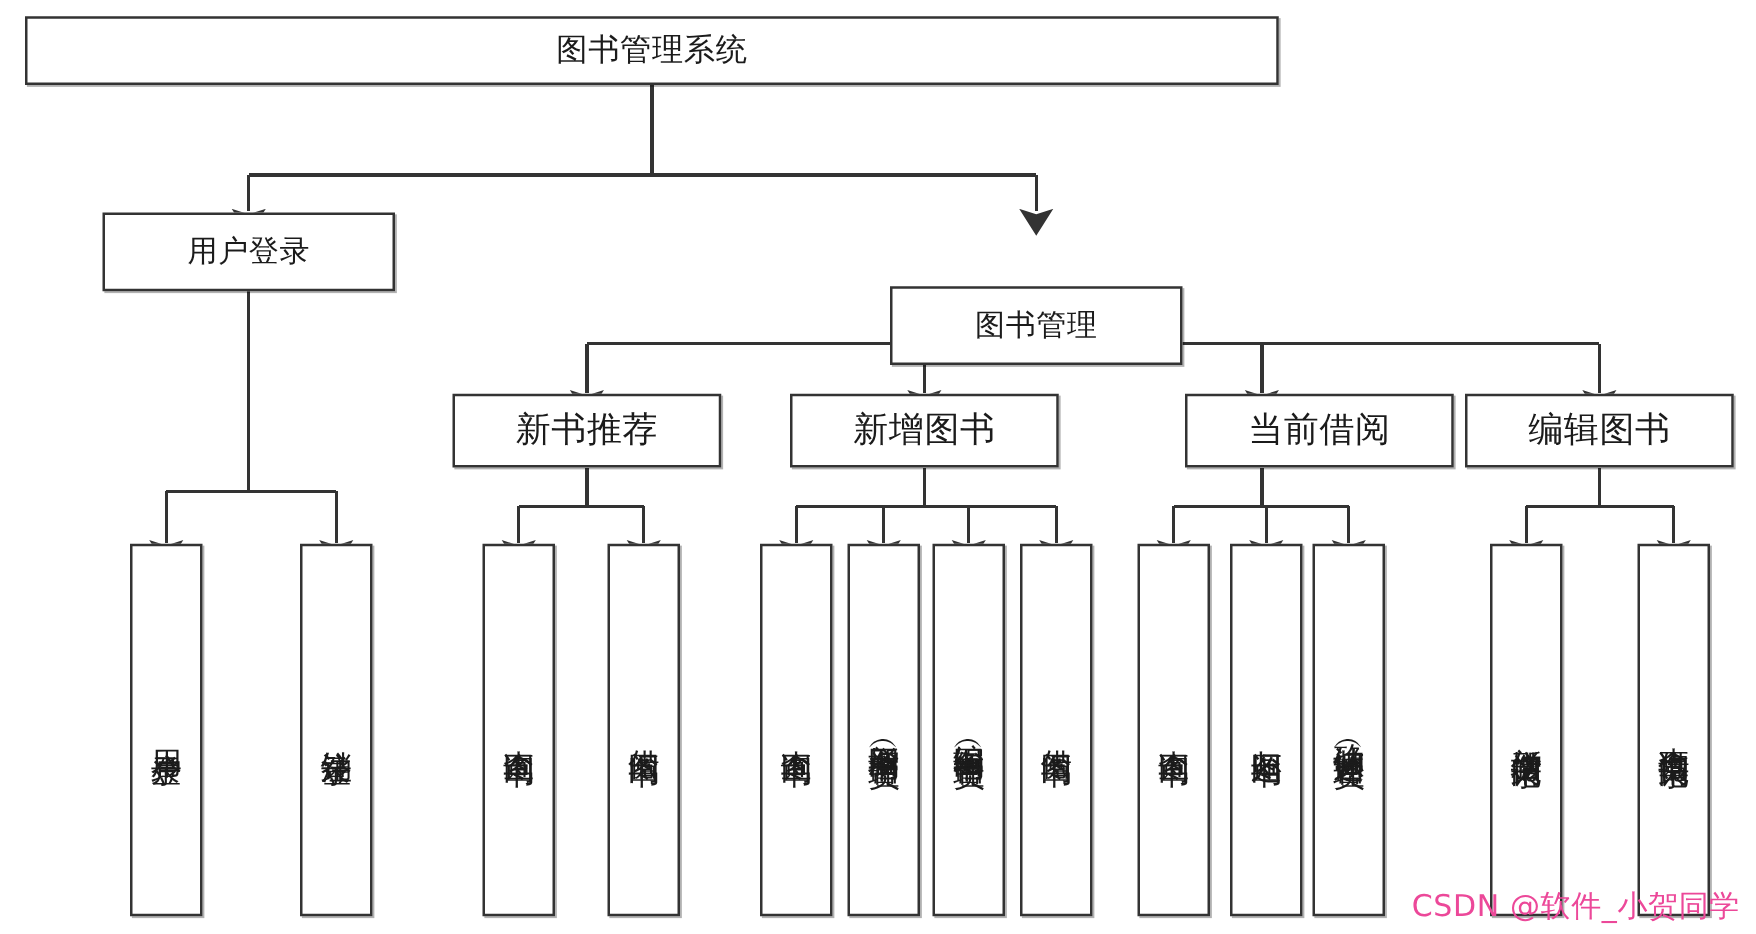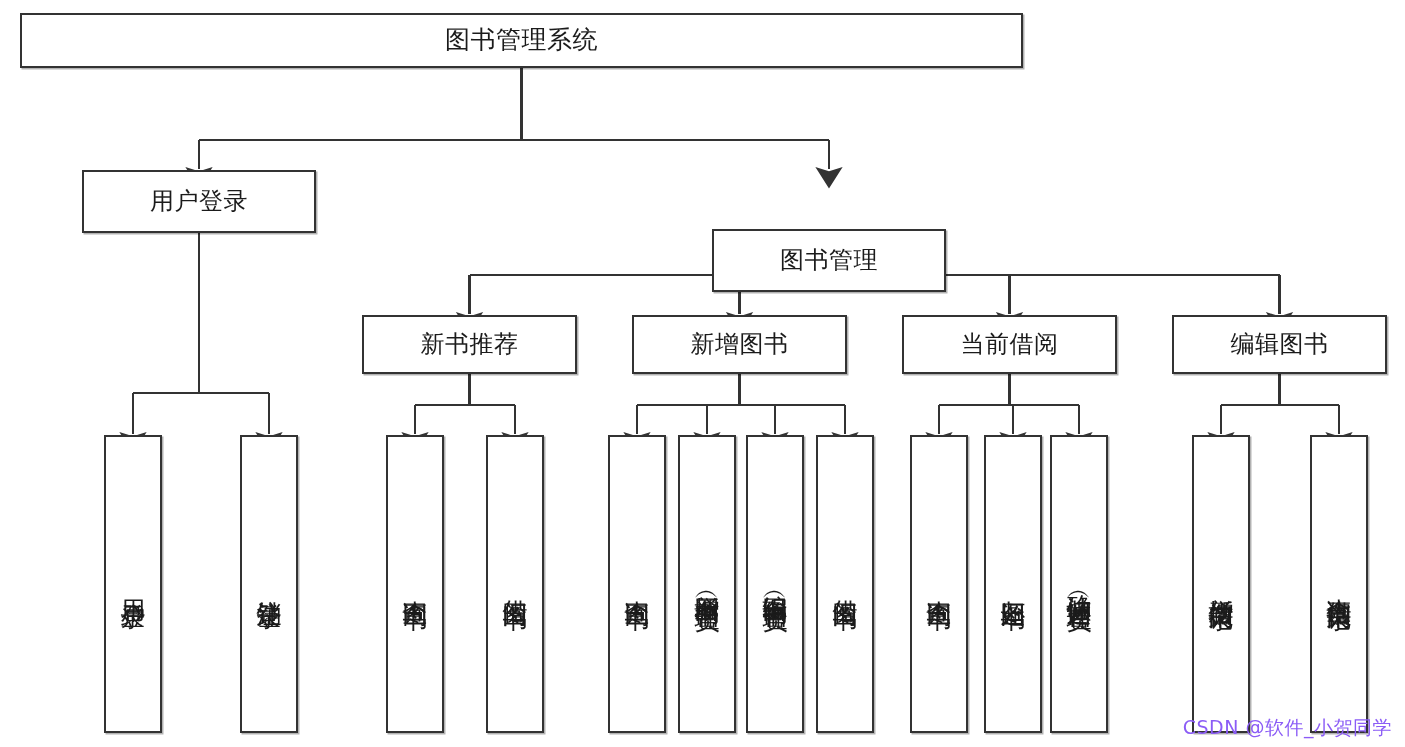--- a/index.html
+++ b/index.html
@@ -41,36 +41,36 @@
     align-items: center;
     justify-content: center;
     color: #1b1b1b;
     line-height: 1.22;
     white-space: pre-wrap;
     text-align: center;
     letter-spacing: 0.5px;
   }
   .node-root > .node-label { font-size: 25px; }
   .node-l1 > .node-label  { font-size: 24px; }
-  .node-l2 > .node-label  { font-size: 24px; }
+  .node-l2 > .node-label  { font-size: 28px; }
   .node-leaf > .node-label {
     font-size: 25px;
     writing-mode: vertical-rl;
     text-orientation: upright;
     align-items: center;
     justify-content: center;
     letter-spacing: 2px;
     line-height: 1.0;
   }
   #watermark {
     position: absolute;
     right: 10px;
     bottom: 6px;
-    font-size: 19px;
-    color: #8b5cf6;
+    font-size: 24px;
+    color: #ec4899;
     letter-spacing: 0.5px;
     white-space: nowrap;
     pointer-events: none;
   }
 </style>
 </head>
 <body>
 
 <div id="stage">
 
@@ -126,21 +126,21 @@
       </div>
       <div class="node-box node-l1" style="left: 712px; top: 184px; width: 234px; height: 63px; margin-top: 45px;">
         <div class="node-label">图书管理</div>
       </div>
       <div class="node-box node-l2" style="left: 362px; top: 315px; width: 215px; height: 59px;">
         <div class="node-label">新书推荐</div>
       </div>
       <div class="node-box node-l2" style="left: 632px; top: 315px; width: 215px; height: 59px;">
         <div class="node-label">新增图书</div>
       </div>
-      <div class="node-box node-l2" style="left: 902px; top: 315px; width: 215px; height: 59px;">
+      <div class="node-box node-l2" style="left: 948px; top: 315px; width: 215px; height: 59px;">
         <div class="node-label">当前借阅</div>
       </div>
       <div class="node-box node-l2" style="left: 1172px; top: 315px; width: 215px; height: 59px;">
         <div class="node-label">编辑图书</div>
       </div>
       <div class="node-box node-leaf" style="left: 104px; top: 435px; width: 58px; height: 298px;">
         <div class="node-label">用户登录</div>
       </div>
       <div class="node-box node-leaf" style="left: 240px; top: 435px; width: 58px; height: 298px;">
         <div class="node-label">注销登录</div>

